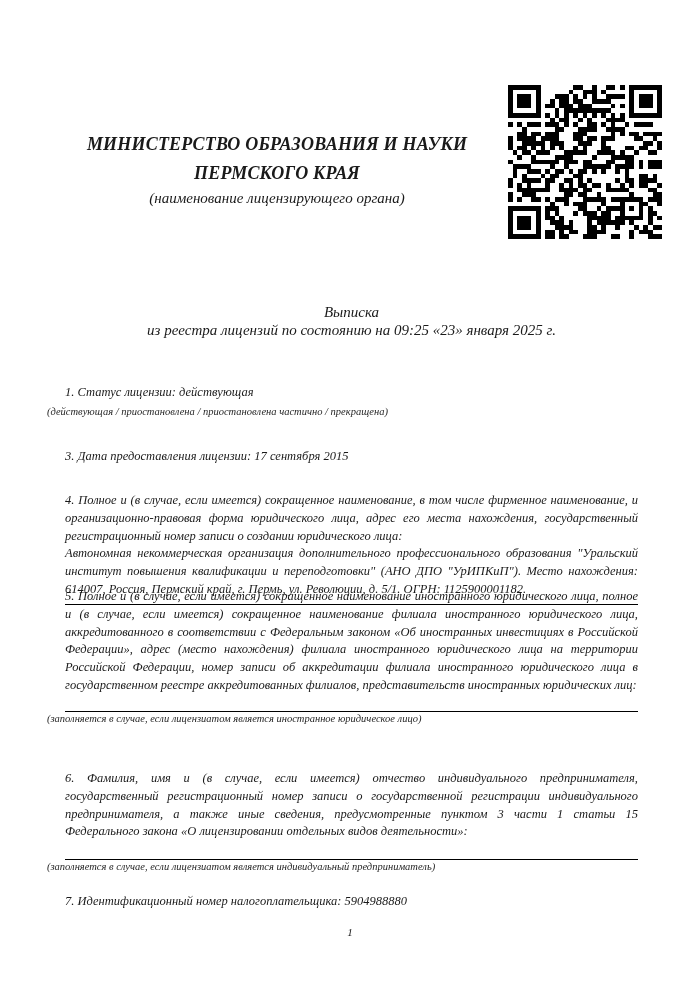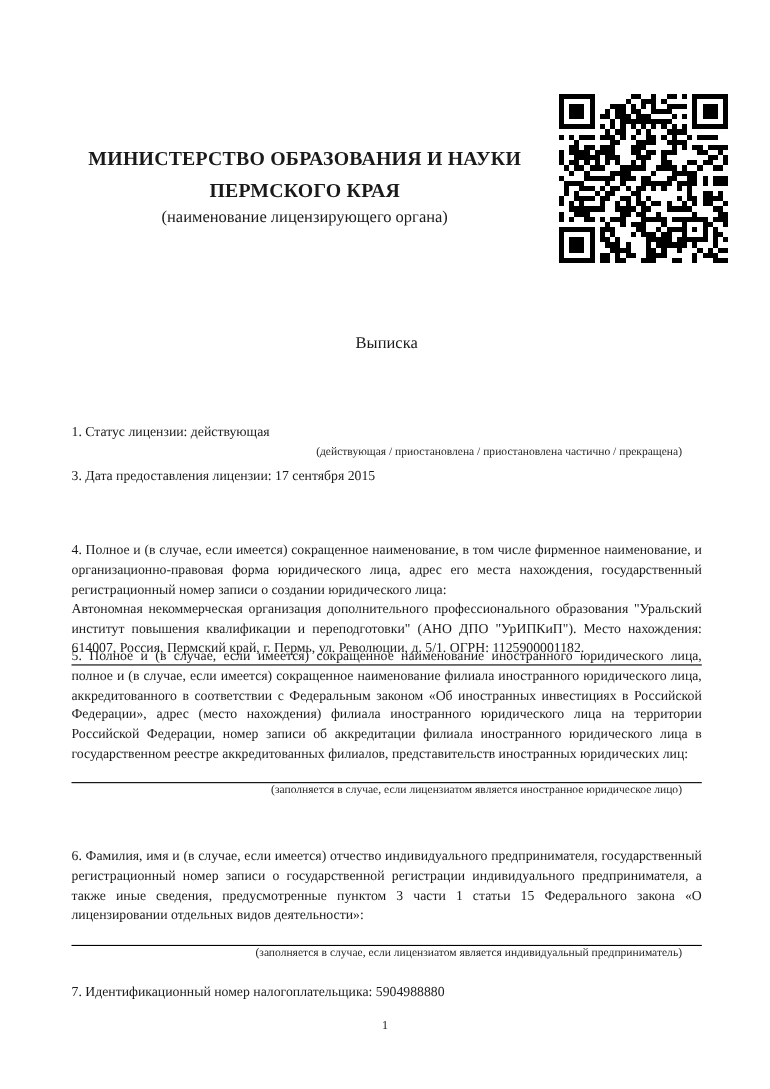--- a/index.html
+++ b/index.html
@@ -1,25 +1,26 @@
 <!DOCTYPE html>
 <html><head>
 <meta charset="utf-8">
 <style>
   html,body{margin:0;padding:0;background:#fff;}
   .page{
     position:relative;width:700px;height:976px;background:#ffffff;
     font-family:"Liberation Serif","DejaVu Serif",serif;color:#1a1a1a;
     overflow:hidden;
+    font-style:italic;
   }
   .sec{position:absolute;left:65px;width:573px;}
   .body-text{font-size:12.5px;line-height:17.8px;}
   .just{text-align:justify;}
   .caption{
-    font-size:10.5px;line-height:13px;text-align:right;
+    font-size:10.5px;line-height:13px;text-align:left;
     transform:translateX(-18px);color:#1f1f1f;
   }
   .rule{border-top:1.5px solid #000;height:0;width:100%;}
   .org-title{
     position:absolute;left:65px;top:130px;width:424px;text-align:center;
     font-weight:bold;font-size:18px;line-height:29px;letter-spacing:.2px;
   }
   .org-caption{font-weight:normal;font-size:15px;line-height:13px;margin-top:4px;letter-spacing:0;}
   .qr{position:absolute;left:508px;top:85px;width:154px;height:154px;}
   .heading{position:absolute;left:65px;top:303px;width:573px;text-align:center;font-size:15px;line-height:18px;}
@@ -589,29 +590,30 @@
       <rect x="22" y="32" width="1" height="1" fill="#000000"></rect>
       <rect x="23" y="32" width="1" height="1" fill="#000000"></rect>
       <rect x="26" y="32" width="1" height="1" fill="#000000"></rect>
       <rect x="30" y="32" width="1" height="1" fill="#000000"></rect>
       <rect x="31" y="32" width="1" height="1" fill="#000000"></rect>
       <rect x="32" y="32" width="1" height="1" fill="#000000"></rect>
     </svg>
 
   <div class="heading">
     <div>Выписка</div>
+    <div>из реестра лицензий по состоянию на 09:25 «23» января 2025 г.</div>
   </div>
 
   <div class="sec body-text" style="top:384px">
     <div>1. Статус лицензии: действующая</div>
     <div class="caption mt3">(действующая / приостановлена / приостановлена частично / прекращена)</div>
   </div>
 
 
-  <div class="sec body-text" style="top:424px">
+  <div class="sec body-text" style="top:448px">
     <div>3. Дата предоставления лицензии: 17 сентября 2015</div>
   </div>
 
   <div class="sec body-text" style="top:492px">
     <div class="just">4. Полное и (в случае, если имеется) сокращенное наименование, в том числе фирменное наименование, и организационно-правовая форма юридического лица, адрес его места нахождения, государственный регистрационный номер записи о создании юридического лица:</div>
     <div class="just">Автономная некоммерческая организация дополнительного профессионального образования "Уральский институт повышения квалификации и переподготовки" (АНО ДПО "УрИПКиП"). Место нахождения: 614007, Россия, Пермский край, г. Пермь, ул. Революции, д. 5/1. ОГРН: 1125900001182.</div>
     <div class="rule" style="margin-top:5px"></div>
   </div>
 
   <div class="sec body-text" style="top:588px">

